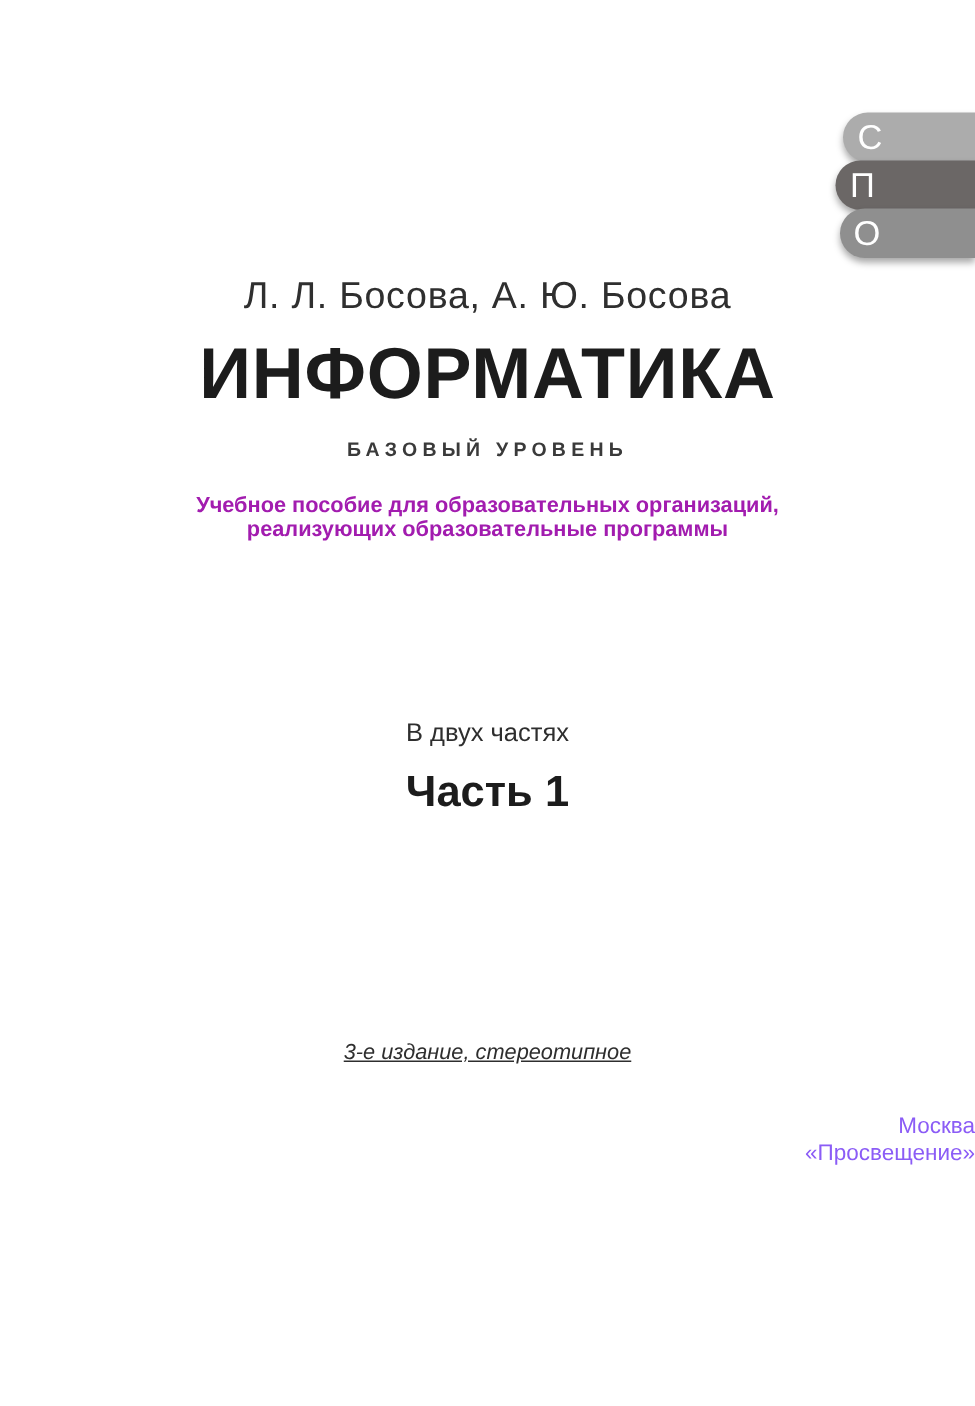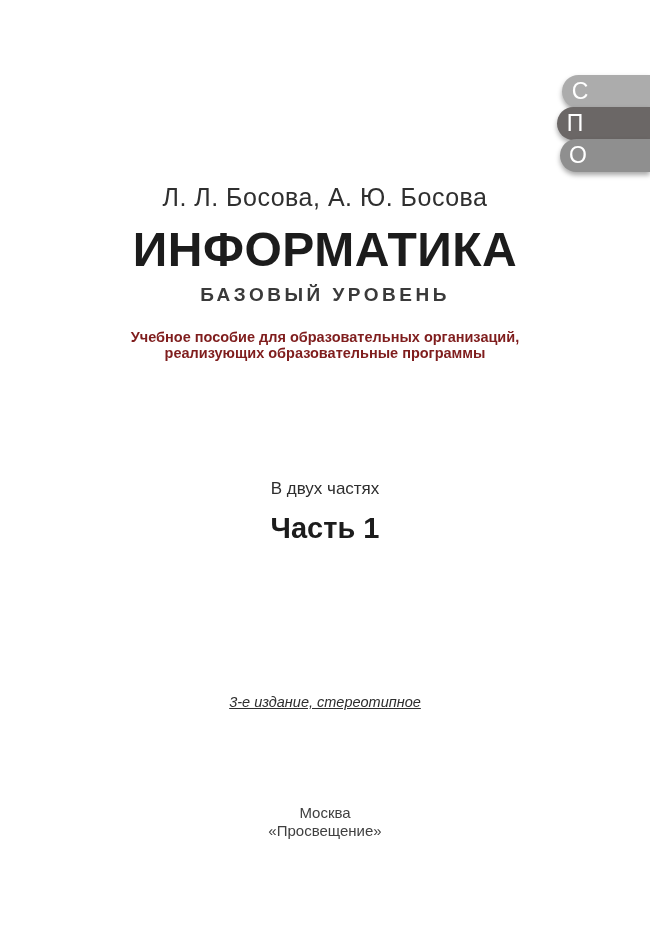--- a/index.html
+++ b/index.html
@@ -55,56 +55,57 @@
   }
   .book-title {
     top: 214px;
     font-size: 48px;
     font-weight: 700;
     letter-spacing: 0.5px;
     color: #1c1c1c;
     margin-top: 8px;
   }
   .level {
-    top: 284px;
-    font-size: 19px;
+    top: 292px;
+    font-size: 13px;
     font-weight: 600;
     letter-spacing: 3.5px;
     color: #3a3a3a;
   }
   .audience {
     top: 329px;
     font-size: 14.5px;
     font-weight: 600;
     line-height: 16px;
-    color: #7f1d1d;
+    color: #a21caf;
   }
   .parts-note {
     top: 479px;
     font-size: 17px;
     color: #2e2e2e;
   }
   .part-number {
     top: 512px;
     font-size: 29px;
     font-weight: 700;
     color: #1c1c1c;
   }
   .edition {
     top: 694px;
     font-size: 14.5px;
     font-style: italic;
     color: #2e2e2e;
     text-decoration: underline;
   }
   .imprint {
-    top: 804px;
+    top: 742px;
     font-size: 15px;
     line-height: 18px;
-    color: #404040;
+    color: #8b5cf6;
+    text-align: right;
   }
 </style>
 </head>
 <body>
 
 <div class="page">
 
   <div class="tab tab-c" style="background-color: rgb(172, 172, 172);">
     <span class="letter">С</span>
   </div>

